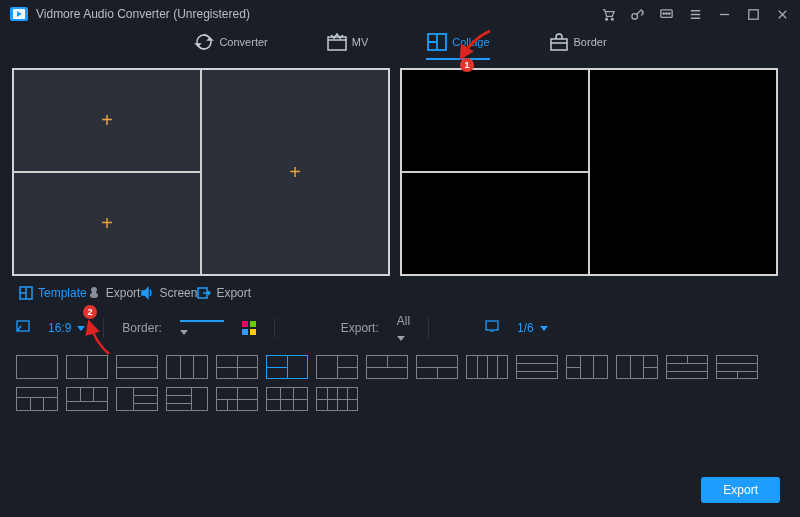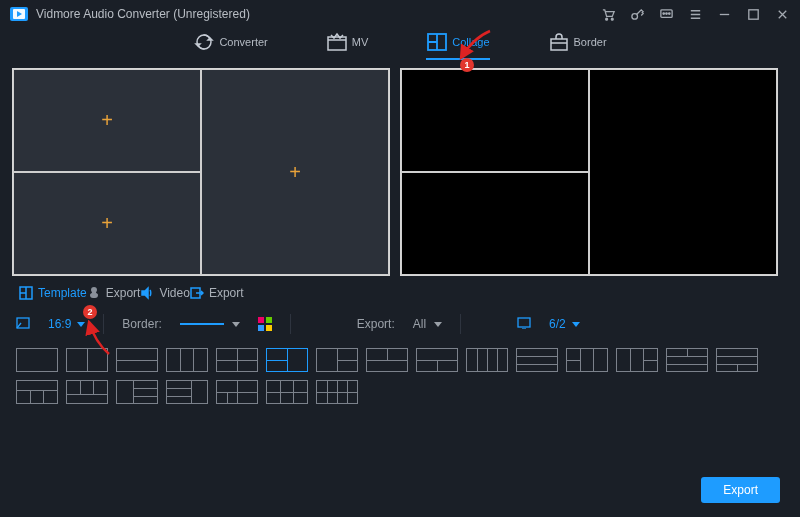--- a/index.html
+++ b/index.html
@@ -46,21 +46,21 @@
 .pslider::before { content: ""; position: absolute; left: 0; top: -3px; width: 8px; height: 8px; background: #eaeef2; border-radius: 50%; }
 .time { font-size: 10px; }
 .time .cur { color: #1e9cff; }
 .vol svg { width: 14px; height: 14px; stroke: #aab0b8; fill: none; }
 
 
 .settings { display: flex; align-items: center; gap: 18px; padding: 14px 16px 8px; font-size: 12px; }
 .drop { display: flex; align-items: center; gap: 6px; cursor: pointer; color: #1e9cff; }
 .drop svg { width: 8px; height: 8px; fill: #1e9cff; }
 .bline { width: 44px; height: 1.5px; background: #1e9cff; }
-.bsel { display: flex; align-items: center; gap: 8px; }
+.bsel { display: flex; gap: 8px; flex-direction: column; }
 .bsel .tri { width: 0; height: 0; border-left: 4px solid transparent; border-right: 4px solid transparent; border-top: 5px solid #9aa0a8; }
 .cgrid { width: 14px; height: 14px; display: grid; grid-template-columns: 1fr 1fr; grid-template-rows: 1fr 1fr; gap: 2px; }
 .cgrid span { background: #555; }
 .cgrid span:nth-child(1){background:#e06;}
 .cgrid span:nth-child(2){background:#6c0;}
 .cgrid span:nth-child(3){background:#39f;}
 .cgrid span:nth-child(4){background:#fc0;}
 .sep { width: 1px; height: 20px; background: #2e343f; }
 .grey { color: #9aa0a8; }
 
@@ -216,21 +216,21 @@
         </span>
       <span>Export</span>
     </div>
     <div class="subtab">
       <span class="sic">
           <svg viewBox="0 0 14 14" fill="none" stroke="#1e9cff" stroke-width="1.5">
             <path d="M2 5v4h3l3 3V2L5 5z" fill="#1e9cff"></path>
             <path d="M10 4c1 1 1 5 0 6"></path>
           </svg>
         </span>
-      <span>Video</span>
+      <span>Screen</span>
     </div>
     <div class="subtab">
       <span class="sic">
           <svg viewBox="0 0 14 14" fill="none" stroke="#1e9cff" stroke-width="1.5">
             <rect x="1" y="2" width="9" height="10"></rect>
             <path d="M6 7h7M11 5l2 2-2 2"></path>
           </svg>
         </span>
       <span>Export</span>
     </div>
@@ -267,21 +267,21 @@
     <span class="grey">All</span>
     <div class="tri"></div>
   </div>
   <div class="sep"></div>
   <div style="width:20px"></div>
   <span style="color:#1e9cff"><svg width="14" height="12" viewBox="0 0 14 12" fill="none" stroke="#1e9cff" stroke-width="1.3">
         <rect x="1" y="1" width="12" height="9"></rect>
         <path d="M5 12h4"></path>
       </svg></span>
   <div class="drop">
-    <span>6/2</span>
+    <span>1/6</span>
     <svg viewBox="0 0 8 8">
         <polygon points="0,2 8,2 4,7"></polygon>
       </svg>
   </div>
 </div>
 
 <div class="templates">
   <div class="tpl"></div>
   <div class="tpl">
       <div class="v" style="left:50%"></div>

